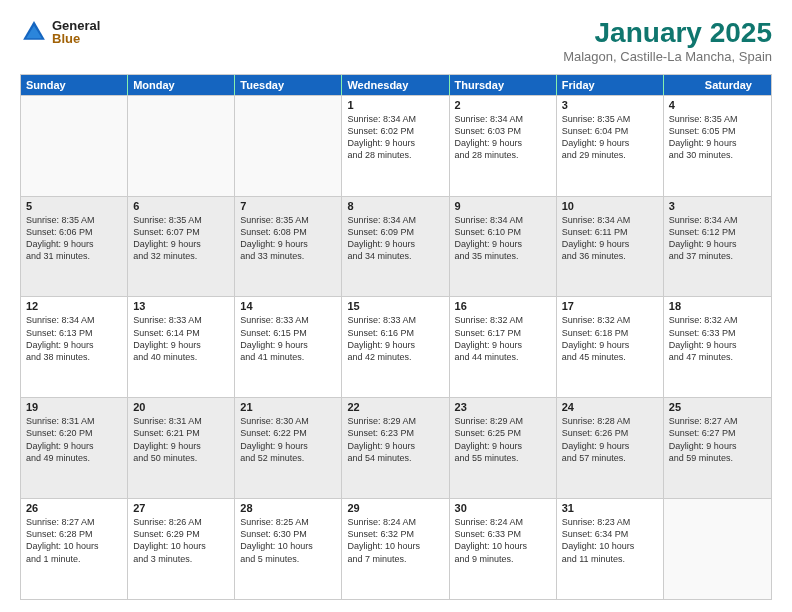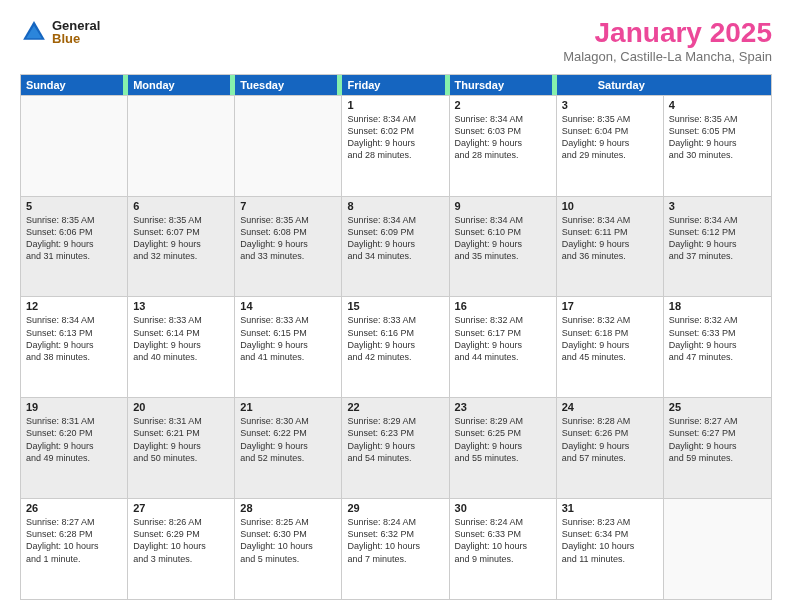--- a/index.html
+++ b/index.html
@@ -47,21 +47,21 @@
     .logo-icon {
       width: 28px;
       height: 28px;
     }
     .title-block {
       text-align: right;
     }
     .month-title {
       font-size: 28px;
       font-weight: bold;
-      color: #ec4899;
+      color: #0f766e;
       line-height: 1.1;
     }
     .subtitle {
       font-size: 13px;
       color: #737373;
     }
     .calendar {
       flex: 1;
       display: flex;
       flex-direction: column;
@@ -70,21 +70,21 @@
     .cal-header-row {
       display: grid;
       grid-template-columns: repeat(7, 1fr);
       background: #1565C0;
     }
     .cal-header-cell {
       color: #fff;
       font-size: 11px;
       font-weight: bold;
       padding: 4px 5px;
-      border-right: 5px solid #86efac;
+      border-right: 1px solid #86efac;
       text-align: left;
     }
     .cal-header-cell:last-child { border-right: none; margin-left: 36px; }
     .cal-body {
       flex: 1;
       display: flex;
       flex-direction: column;
     }
     .cal-row {
       flex: 1;
@@ -135,22 +135,23 @@
       <div class="month-title">January 2025</div>
       <div class="subtitle">Malagon, Castille-La Mancha, Spain</div>
     </div>
   </div>
 
   <div class="calendar">
     <div class="cal-header-row" id="cal-header">
         <div class="cal-header-cell">Sunday</div>
         <div class="cal-header-cell">Monday</div>
         <div class="cal-header-cell">Tuesday</div>
+        <div class="cal-header-cell">Wednesday</div>
+        <div class="cal-header-cell">Thursday</div>
         <div class="cal-header-cell">Friday</div>
-        <div class="cal-header-cell">Thursday</div>
         <div class="cal-header-cell">Saturday</div>
       </div>
     <div class="cal-body" id="cal-body">
         <div class="cal-row">
           <div class="cal-cell empty"></div>
           <div class="cal-cell empty"></div>
           <div class="cal-cell empty"></div>
           <div class="cal-cell">
             <div class="day-num">1</div>
             <div class="cell-line">Sunrise: 8:34 AM</div>

